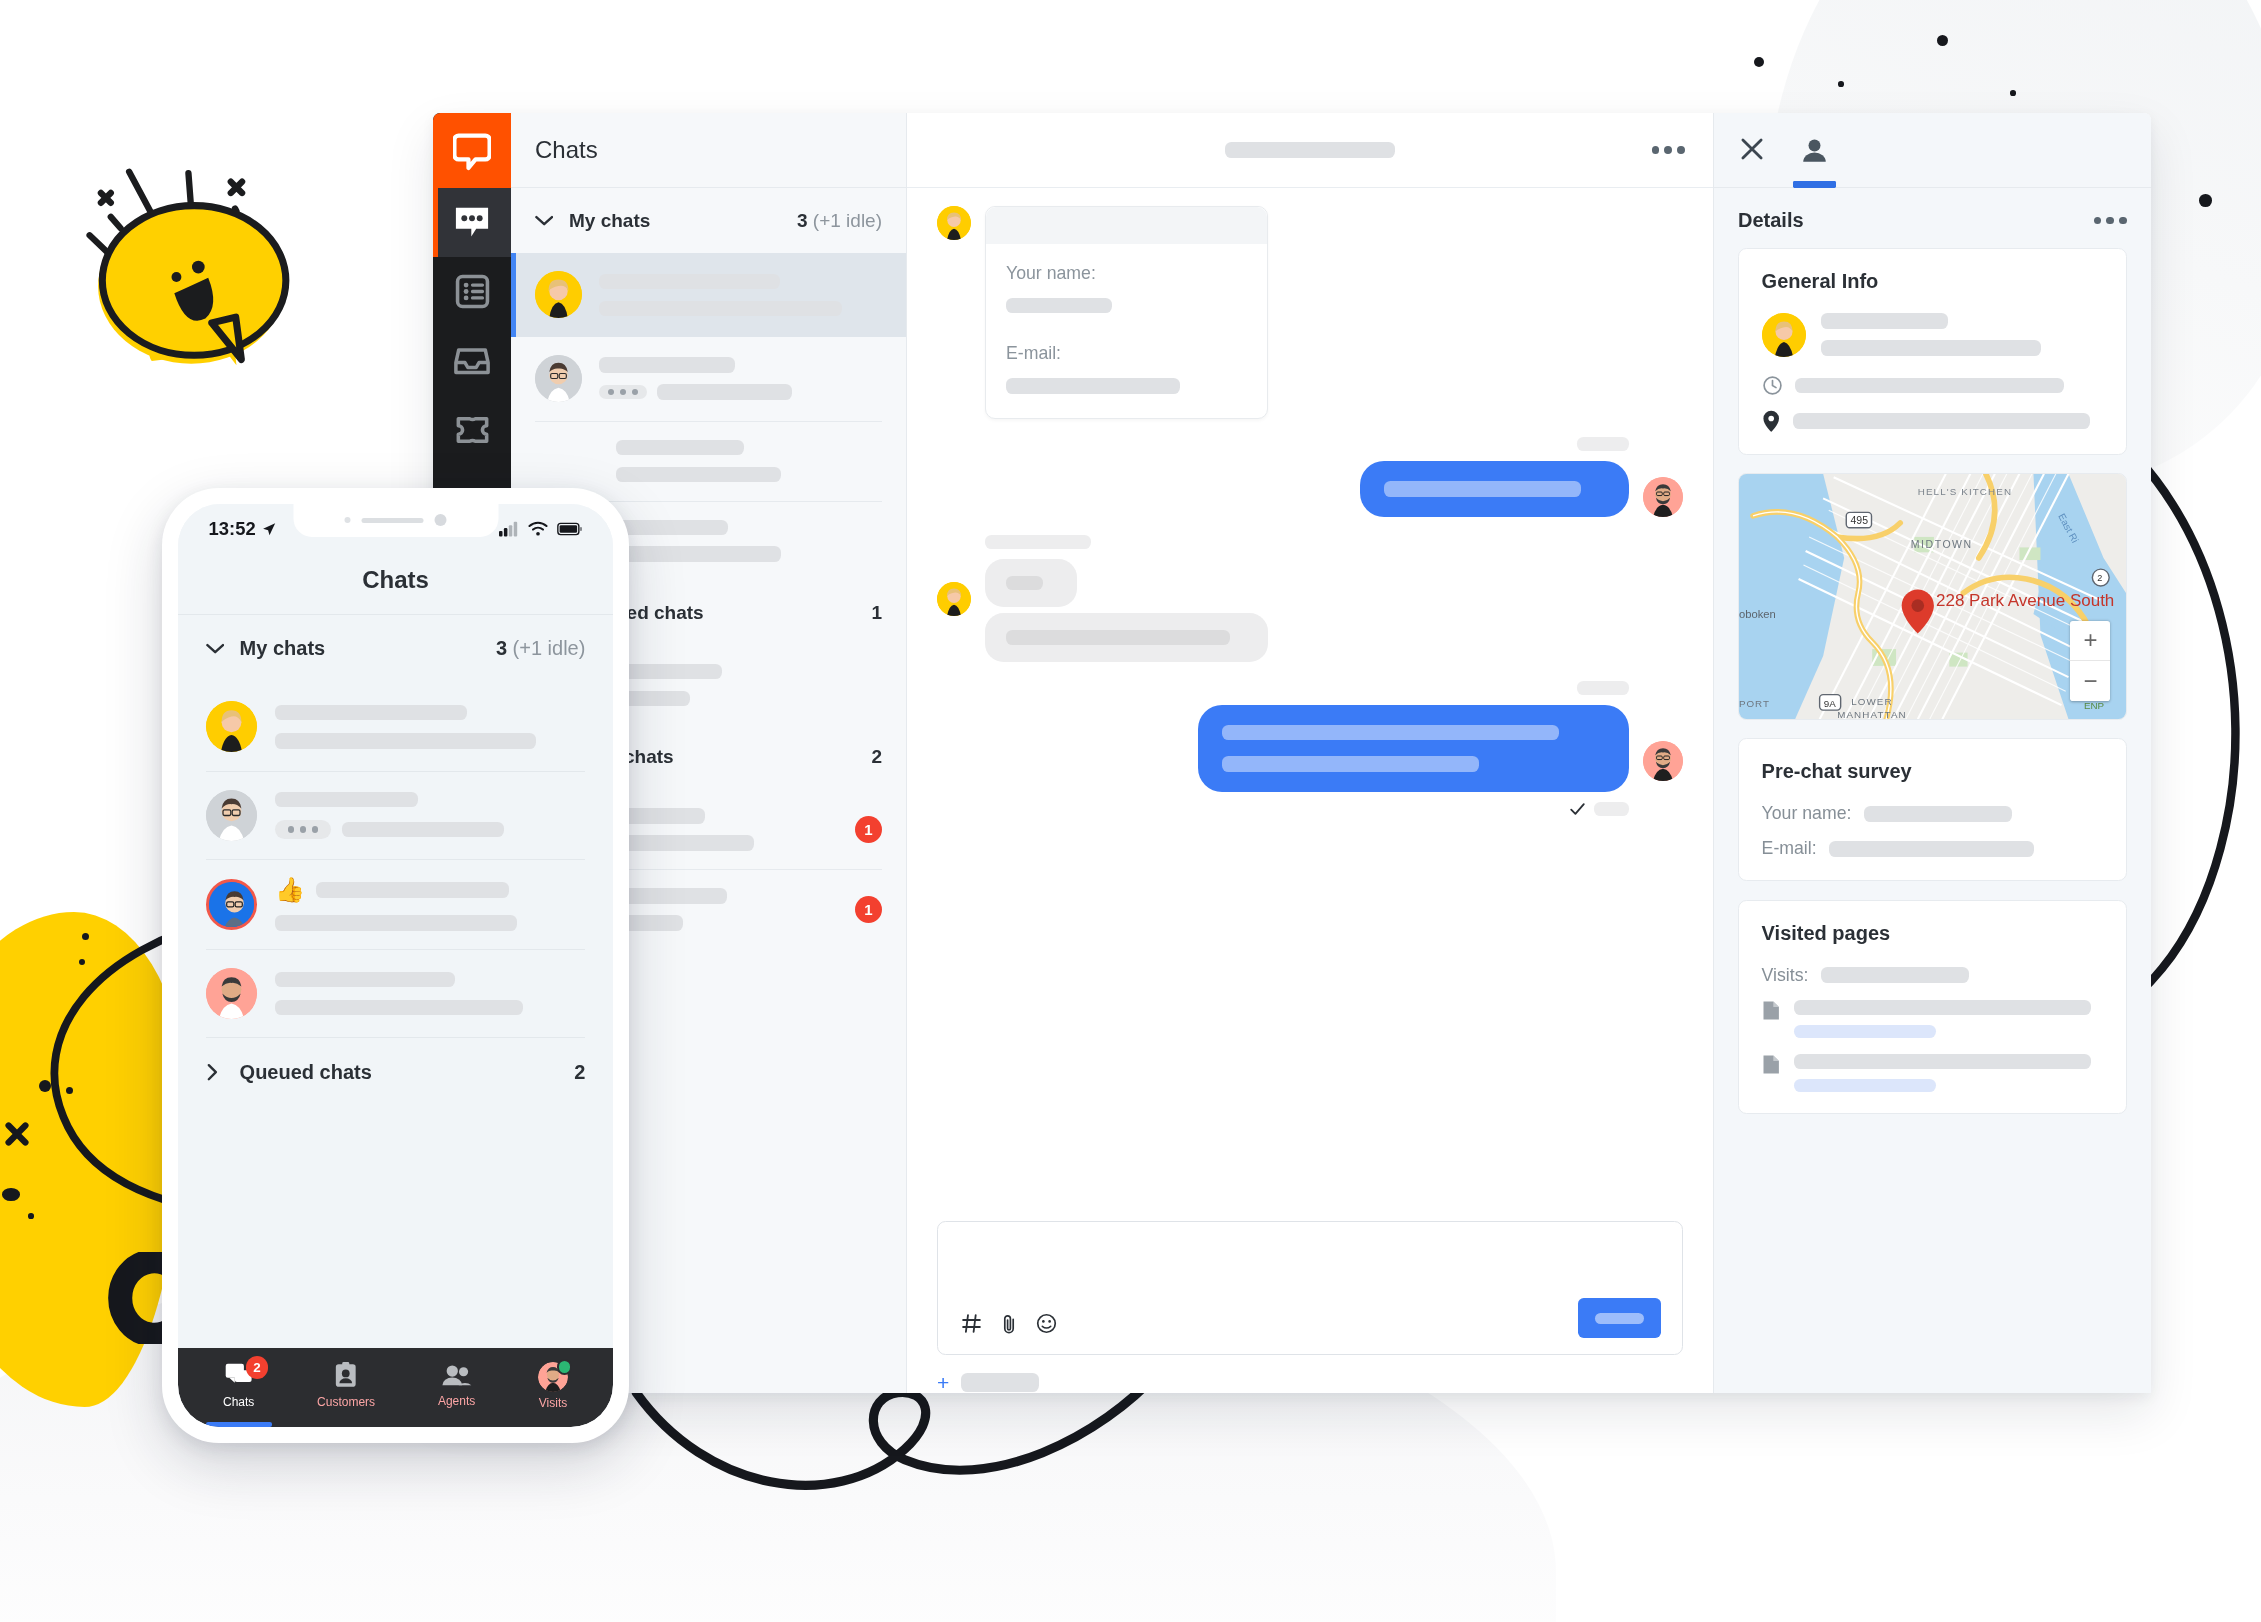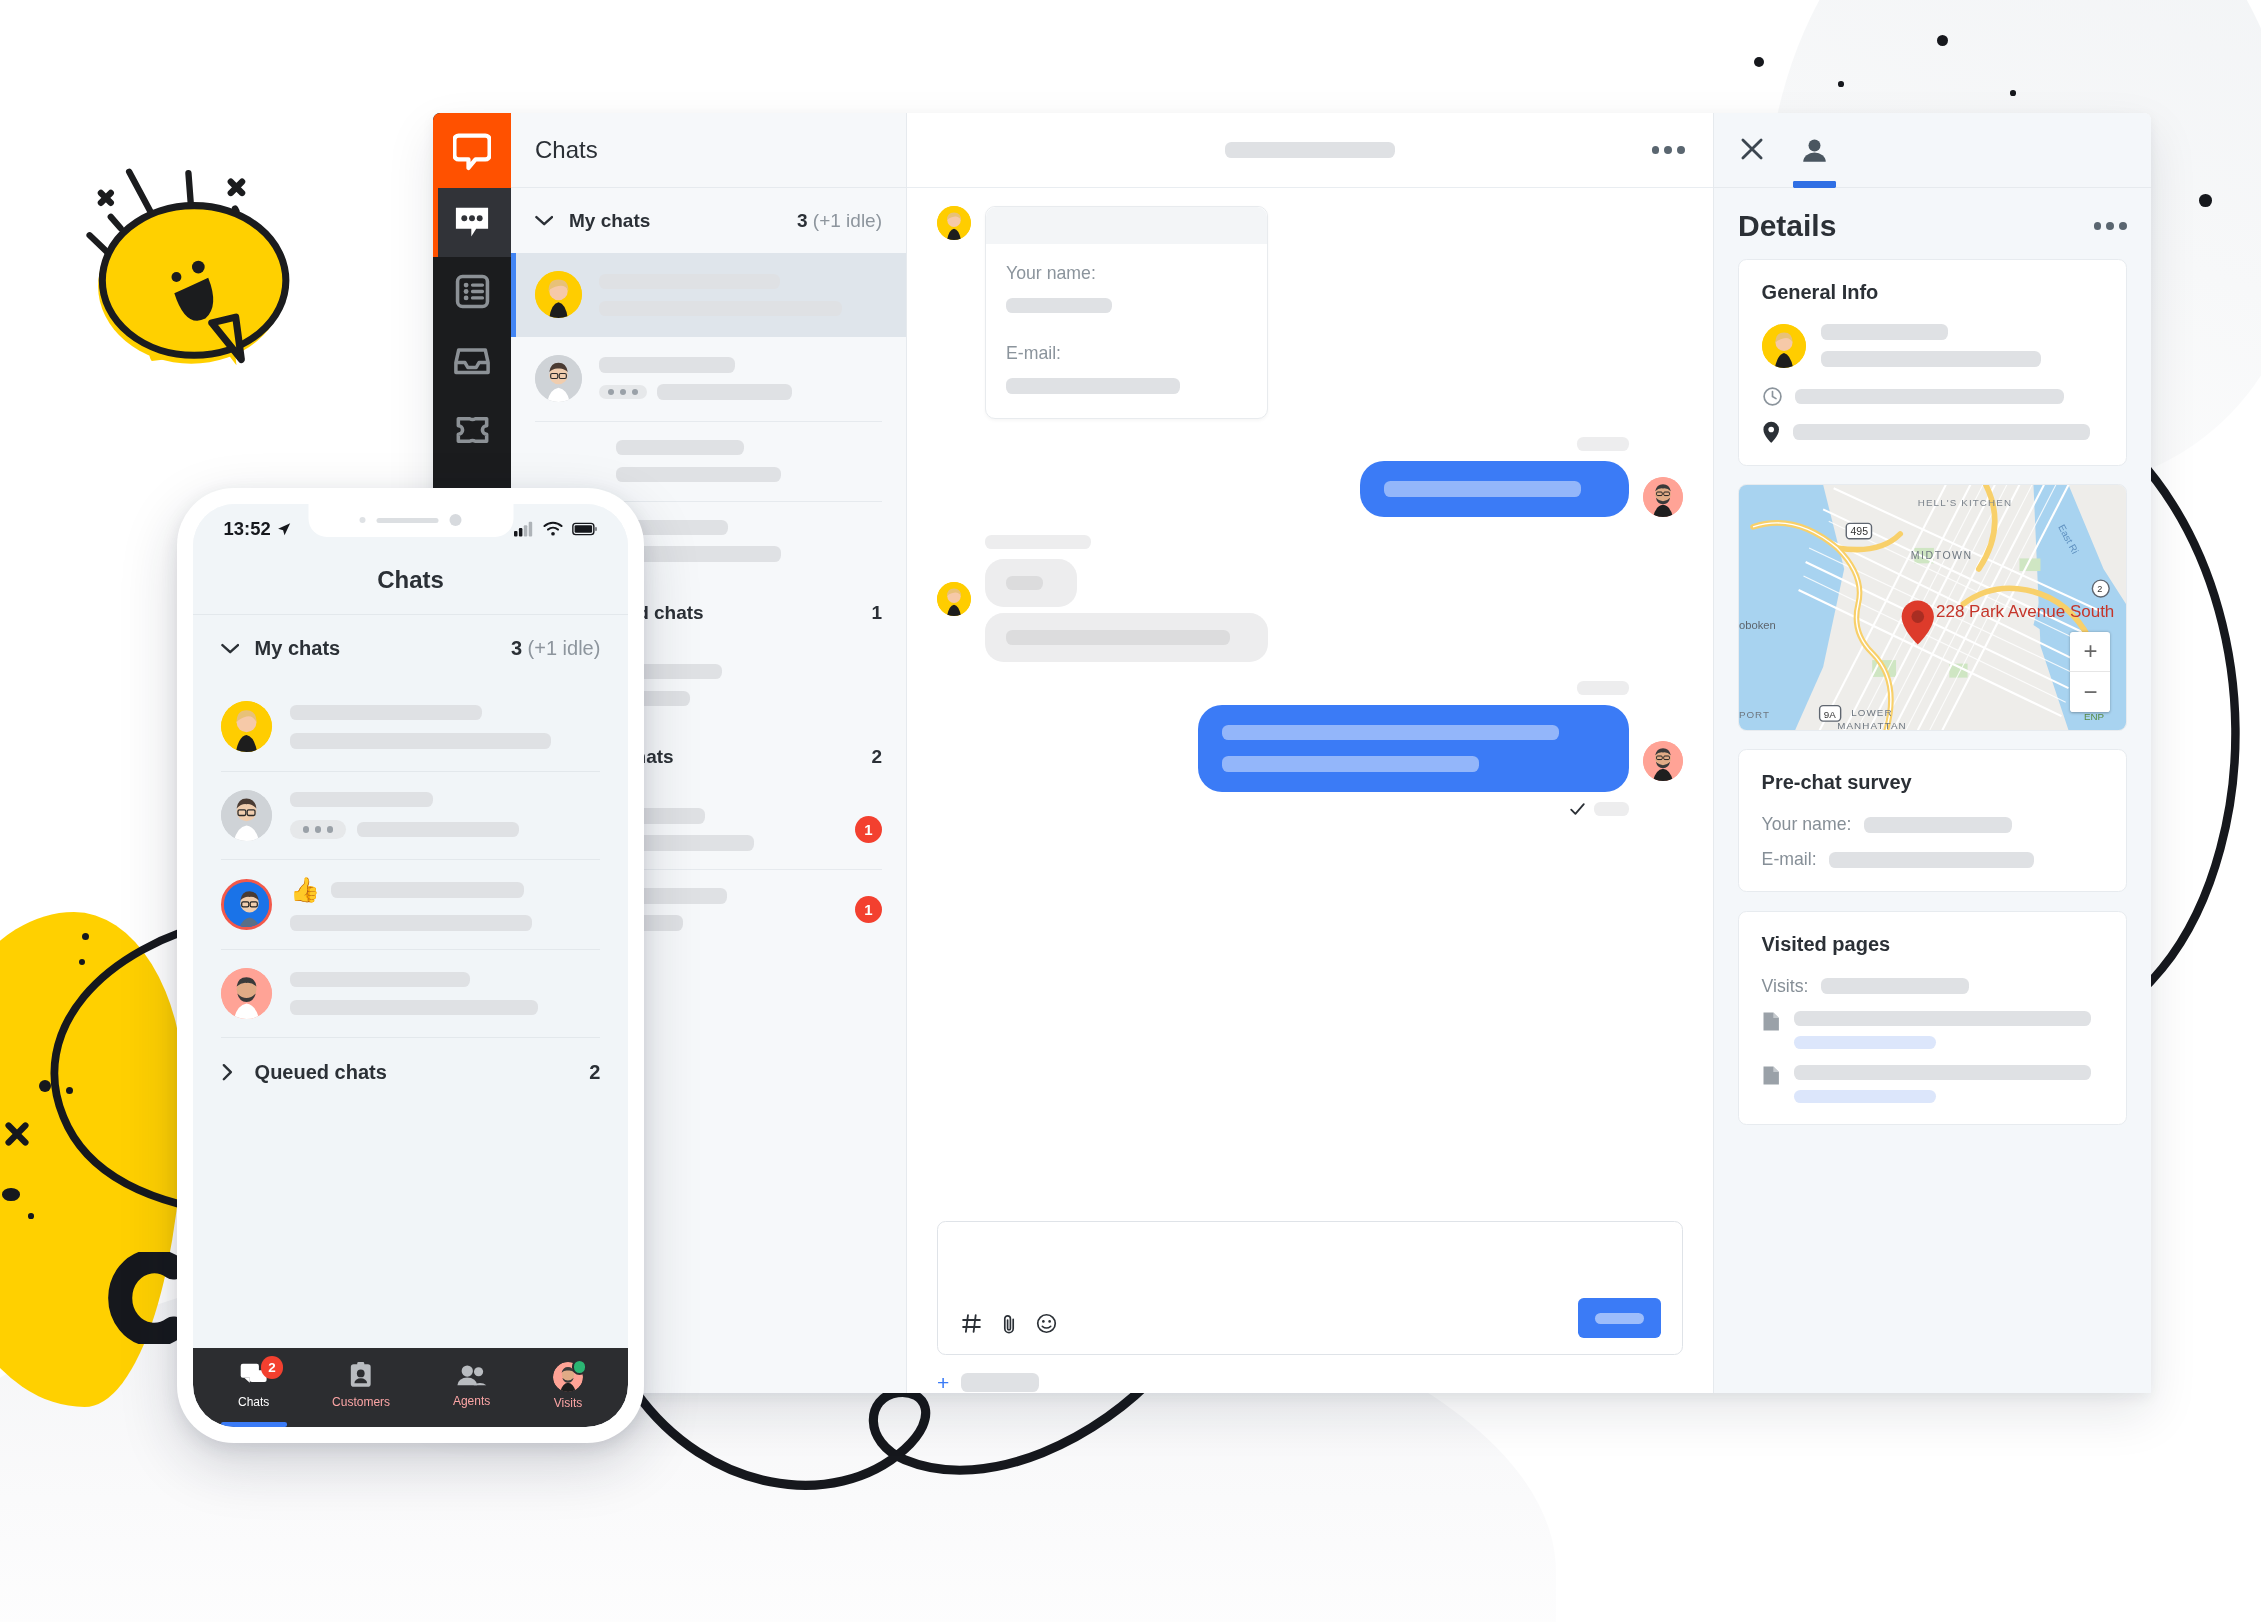--- a/index.html
+++ b/index.html
@@ -157,42 +157,42 @@
   }
   .details-tabs {
     height: 75px; display:flex; align-items:center; gap: 33px; padding: 0 24px;
     border-bottom:0.7px solid #e6eaee; background:#f4f7fa;
   }
   .tab-ico { position:relative; height:100%; display:flex; align-items:center; }
   .tab-ico.active::after {
     content:""; position:absolute; left:-5.7px; right:-5.7px; bottom:-0.7px; height:6.4px; background:#2f6fe4; border-radius:1.4px;
   }
   .details-head { display:flex; align-items:center; padding: 21px 24px 15.6px 24px; }
-  .details-head h3 { font-size: 30px; color:#2b3036; font-weight:600; flex:1; }
+  .details-head h3 { font-size: 20px; color:#2b3036; font-weight:600; flex:1; }
   .card { background:#fff; border:0.7px solid #e7ebef; border-radius: 8.5px; margin: 0 24px 18.4px 24px; padding: 21px 22.6px; }
   .card h4 { font-size: 20px; color:#2b3036; font-weight:600; margin-bottom: 20px; }
   .gi-row { display:flex; align-items:center; gap: 15.6px; margin-bottom: 18.4px; }
   .gi-lines { flex:1; display:flex; flex-direction:column; gap: 11.3px; }
   .kv { display:flex; align-items:center; gap: 12.7px; margin-bottom: 14px; }
   .kv .k { font-size: 17.7px; color:#868f97; white-space:nowrap; }
   .map-card { margin: 0 24px 18.4px 24px; border-radius: 8.5px; overflow:hidden; position: relative; height: 247px; border:0.7px solid #e7ebef; }
   .map-zoom {
     position:absolute; right: 15.6px; bottom: 18.4px; width: 40px; background:#fff; border-radius:2.8px;
     box-shadow: 0 0.7px 2.8px rgba(0,0,0,.3);
   }
   .map-zoom div { height: 40px; display:flex; align-items:center; justify-content:center; font-size:24px; color:#666; }
   .map-zoom div:first-child { border-bottom: 0.7px solid #e6e6e6; }
   .map-pin-label { position:absolute; font-size: 17px; color:#c5352a; font-weight:500; white-space:nowrap; }
   .visit-row { display:flex; align-items:flex-start; gap: 14px; margin-bottom: 7px; }
   .visit-lines { flex:1; }
   .sk-blue { background:#dce6fb; border-radius:6.4px; height: 12.7px; margin-top: 10px; }
 
   
   .phone {
-    position: absolute; left: 177px; top: 488px; width: 467px; height: 955px;
+    position: absolute; left: 162px; top: 488px; width: 467px; height: 955px;
     background: #ffffff; border-radius: 57px;
     box-shadow: 0 21px 57px rgba(25,35,55,.18), 0 5.7px 17px rgba(25,35,55,.10);
     padding: 15.6px;
     z-index: 20;
   }
   .phone-screen {
     width:100%; height:100%; background:#f1f5f8; border-radius: 42px; overflow:hidden; position:relative;
     display:flex; flex-direction:column;
   }
   .notch {

